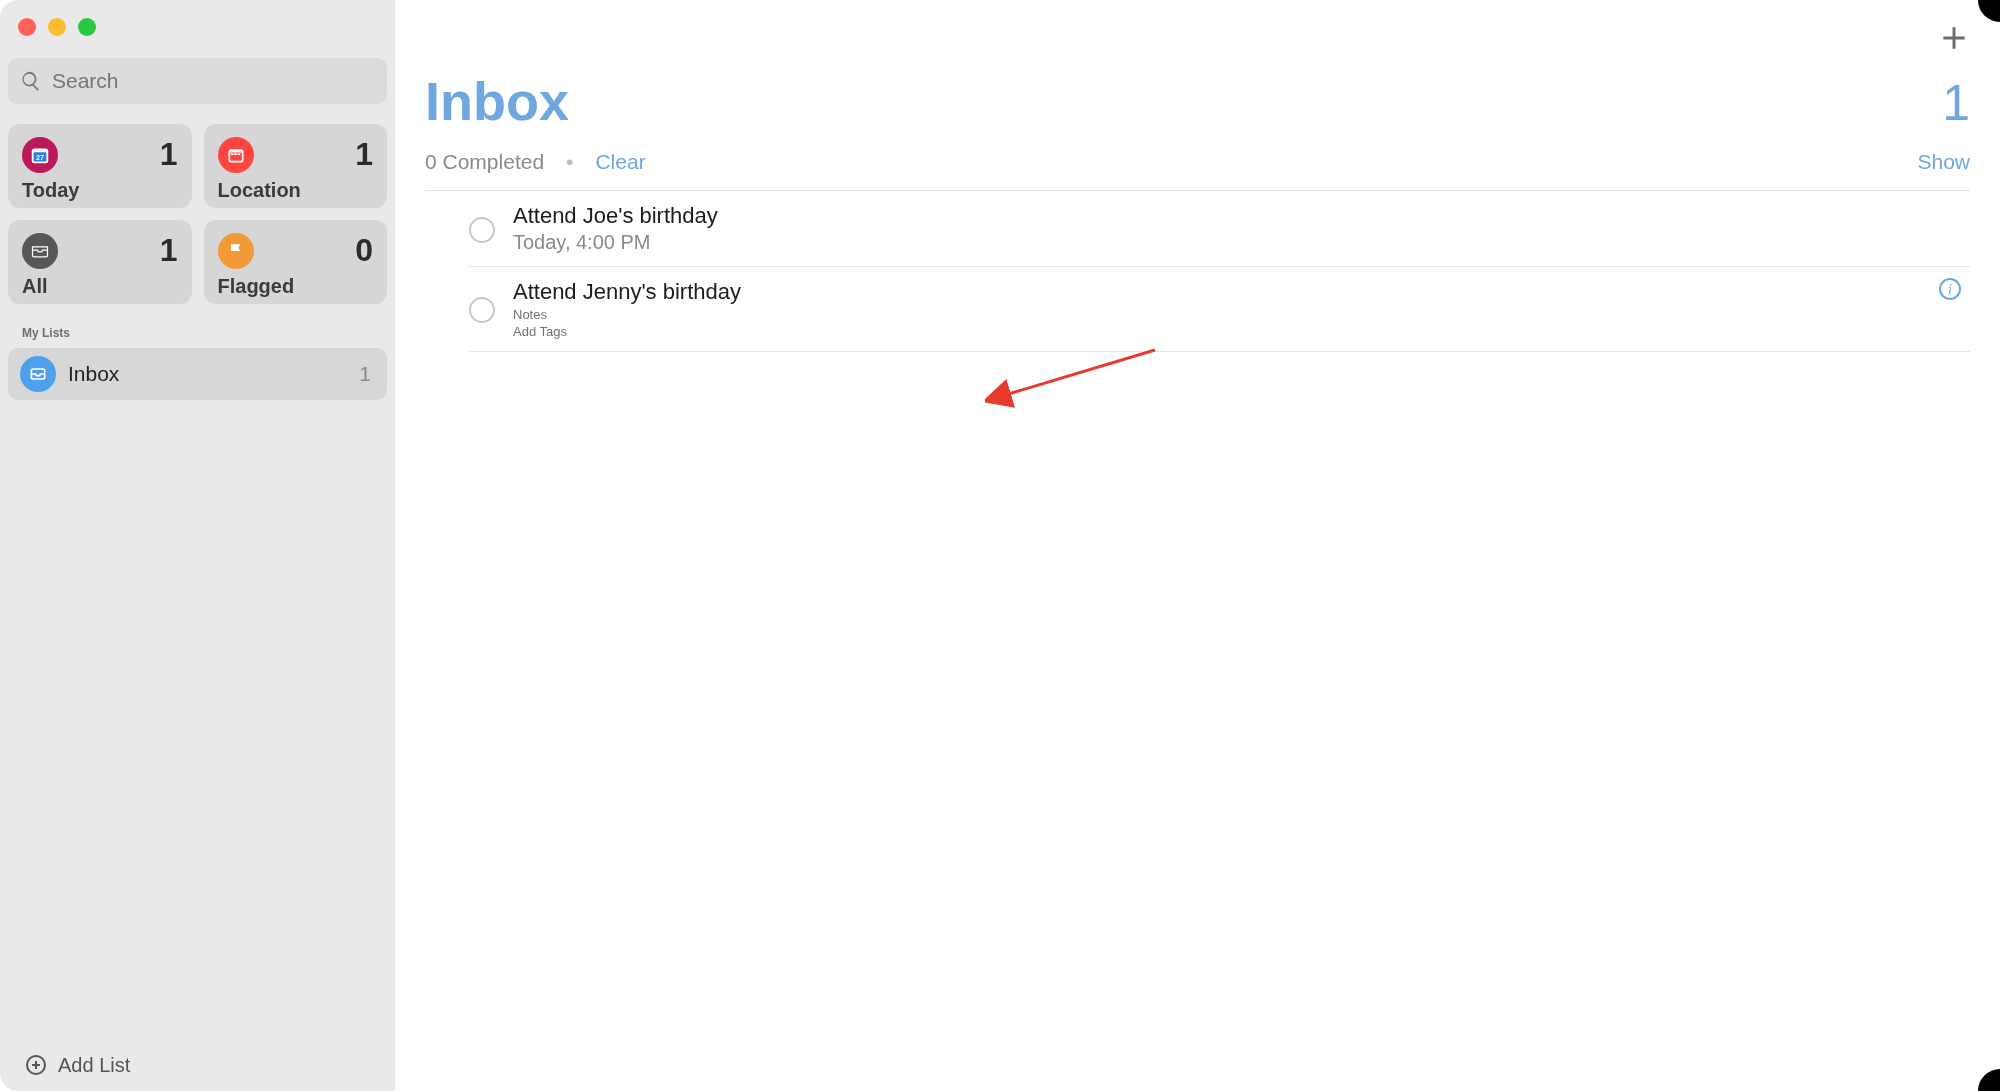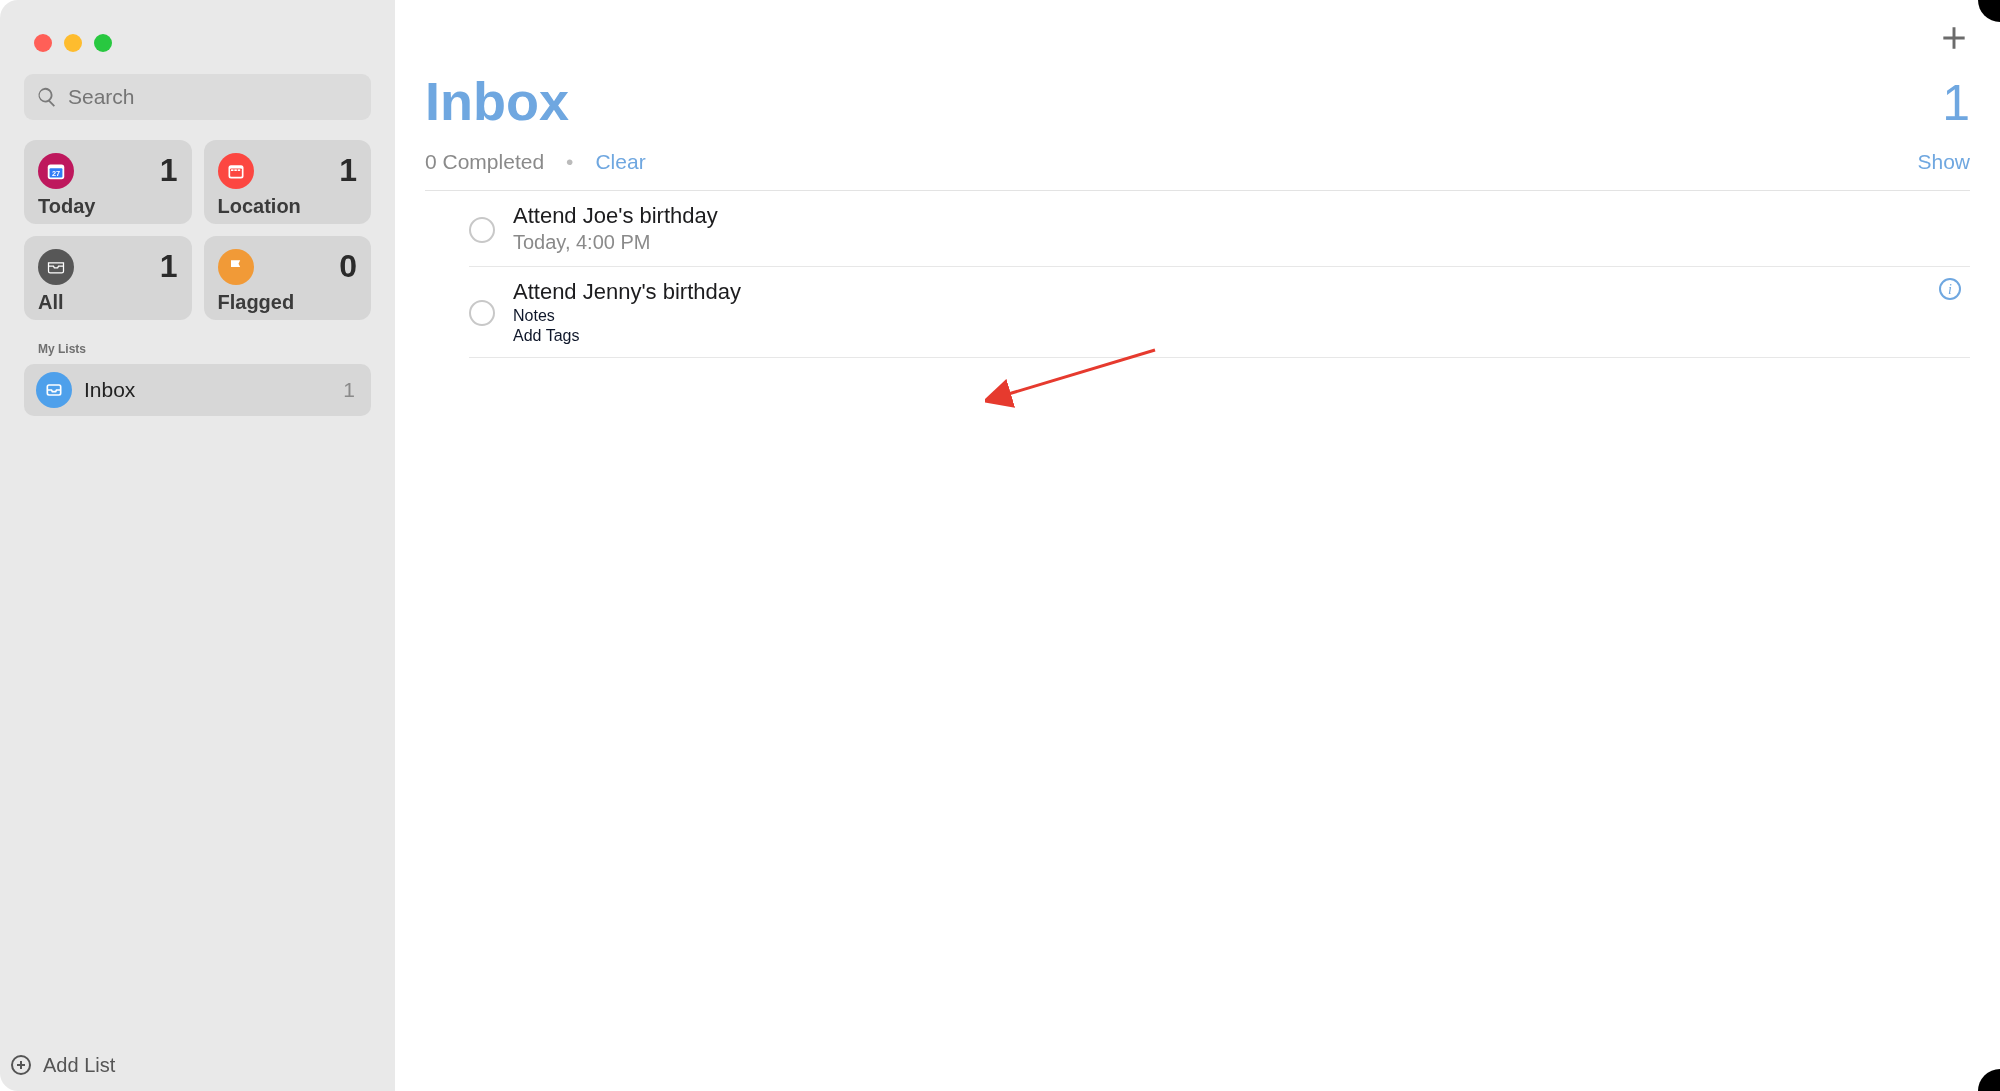--- a/index.html
+++ b/index.html
@@ -29,21 +29,21 @@
     mask: radial-gradient(circle at 0 20px, transparent 18px, black 18px);
     -webkit-mask: none;
     display:none;
   }
   
   .sidebar {
     width: 395px;
     background: #e9e9e9;
     display: flex;
     flex-direction: column;
-    padding: 24px;
+    padding: 8px;
     position: relative;
   }
   .traffic-lights {
     display: flex;
     gap: 12px;
     padding: 10px 10px 18px 10px;
   }
   .tl {
     width: 18px; height: 18px;
     border-radius: 50%;
@@ -135,21 +135,21 @@
     color: #222;
     flex: 1;
   }
   .list-row .list-count {
     font-size: 21px;
     color: #8a8a8a;
   }
   .sidebar-bottom {
     position: absolute;
     bottom: 14px;
-    left: 9px;
+    left: 24px;
     display: flex;
     align-items: center;
     gap: 10px;
     color: #555;
     font-size: 20px;
     cursor: pointer;
   }
   .sidebar-bottom svg { width: 24px; height: 24px; stroke:#555; fill:none; stroke-width:2; }
 
   
@@ -222,22 +222,22 @@
   .reminder-title {
     font-size: 22px;
     color: #1c1c1e;
   }
   .reminder-subtitle {
     font-size: 20px;
     color: #8a8a8a;
     margin-top: 2px;
   }
   .placeholder-line {
-    font-size: 16px;
-    color: #0f172a;
+    font-size: 13px;
+    color: #737373;
     margin-top: 2px;
   }
   .info-icon {
     position: absolute;
     right: 8px;
     top: 10px;
     width: 24px; height: 24px;
     cursor: pointer;
   }
   .info-icon circle { fill:none; stroke:#6fa7e0; stroke-width:2;}

